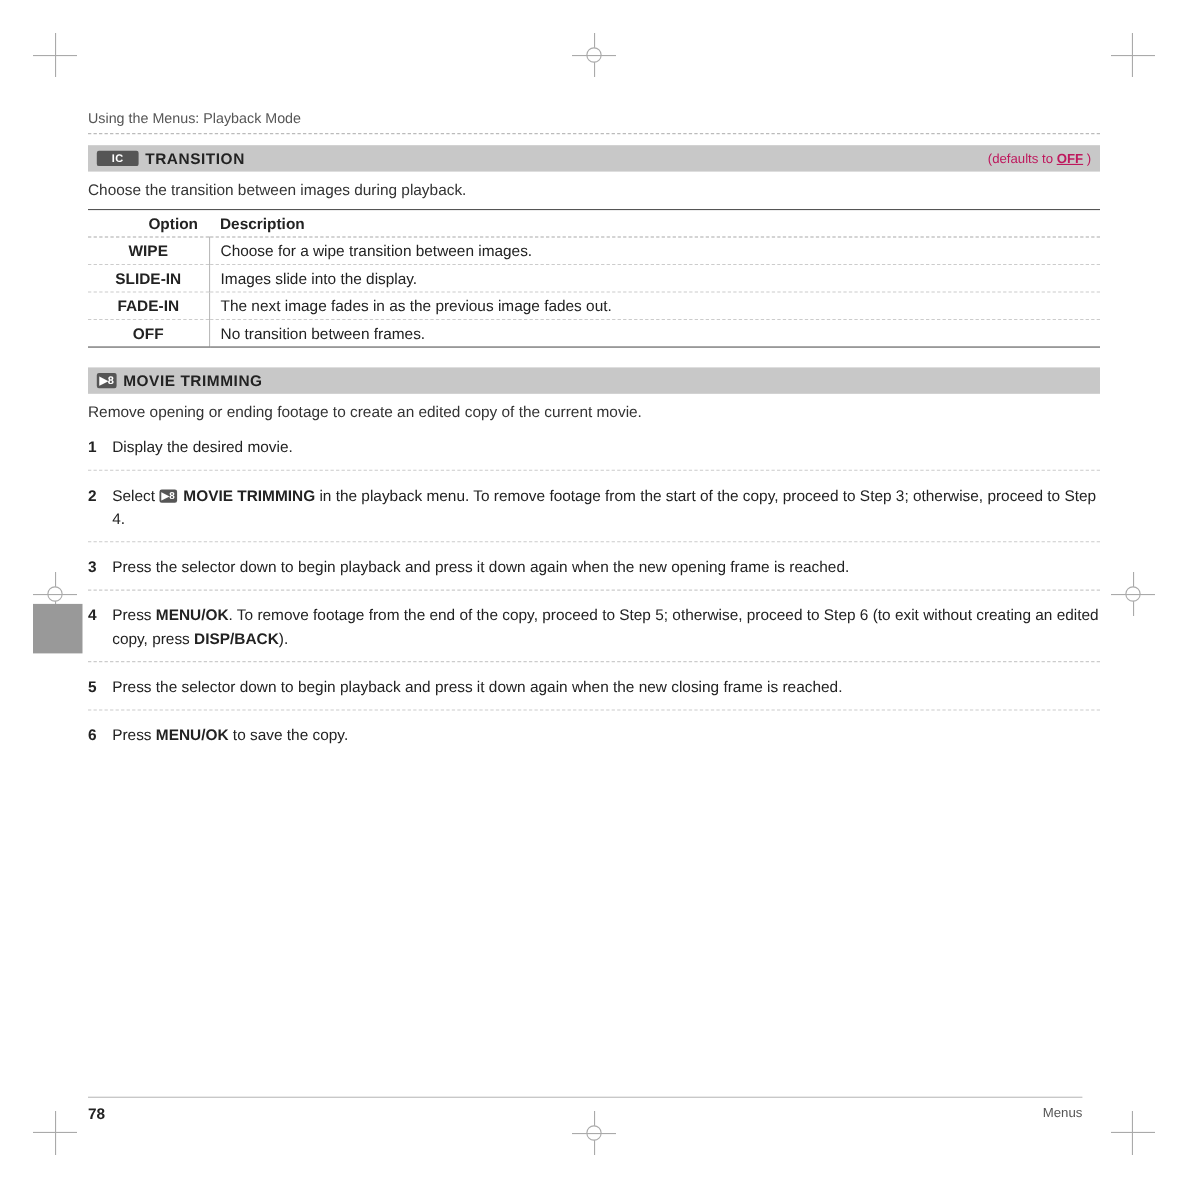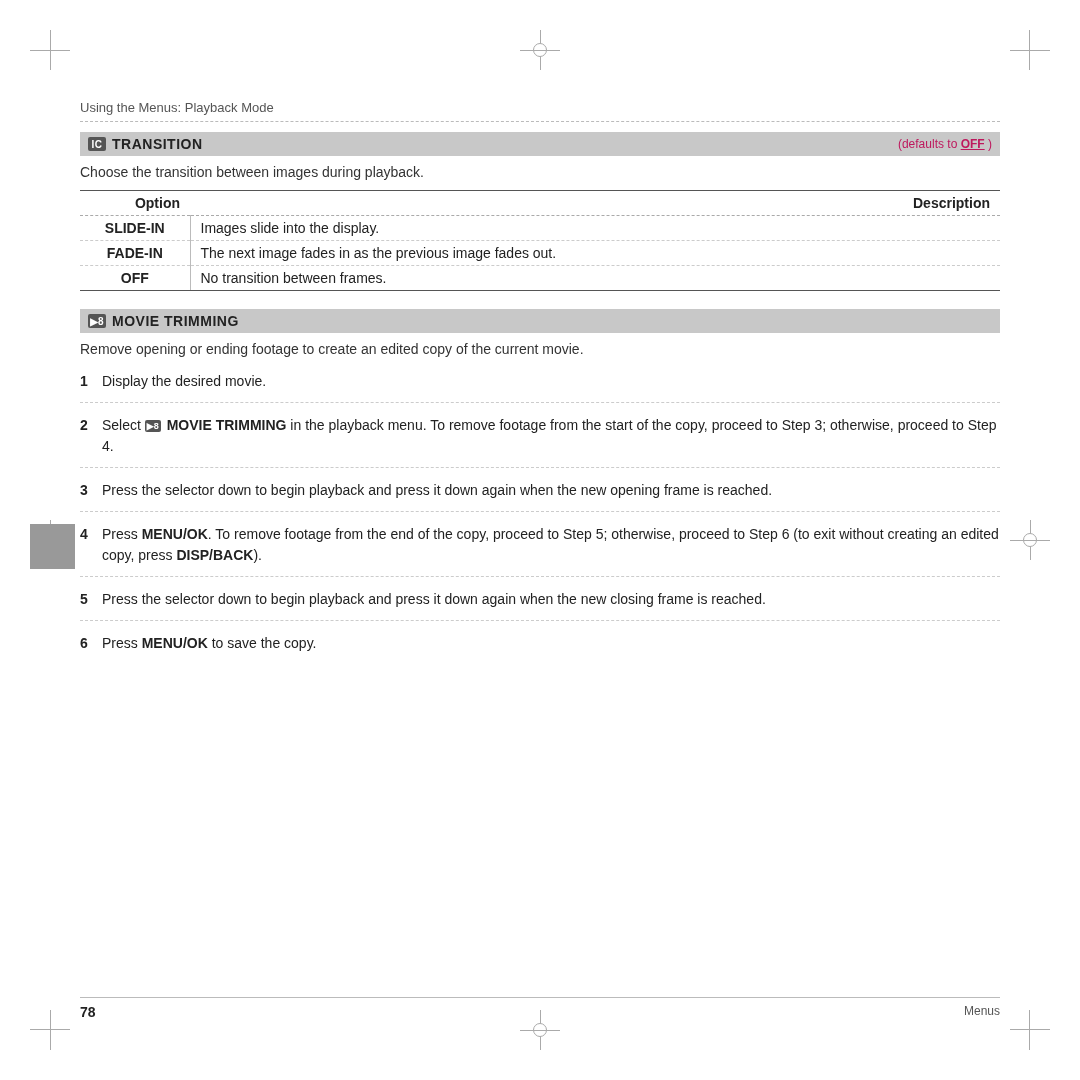--- a/index.html
+++ b/index.html
@@ -131,21 +131,21 @@
     }
 
     .section-icon {
       display: inline-flex;
       align-items: center;
       justify-content: center;
       background: #555;
       color: #fff;
       font-size: 10px;
       font-weight: bold;
-      width: 18px;
+      width: 38px;
       height: 14px;
       border-radius: 2px;
     }
 
     .section-default {
       font-size: 12px;
       color: #be185d;
     }
 
     .section-default .off-text {
@@ -166,21 +166,21 @@
       border-collapse: collapse;
       margin-bottom: 18px;
       font-size: 14px;
     }
 
     .options-table th {
       font-weight: bold;
       padding: 4px 10px;
       border-top: 1px solid #555;
       border-bottom: 1px dashed #aaa;
-      text-align: right;
+      text-align: left;
     }
 
     .options-table th.col-option {
       width: 110px;
       text-align: right;
     }
 
     .options-table td {
       padding: 4px 10px;
       border-bottom: 1px dashed #ccc;
@@ -271,21 +271,21 @@
       width: 45px;
       height: 45px;
       background: #999;
     }
 
     
     .footer {
       position: absolute;
       bottom: 60px;
       left: 80px;
-      right: 80px;
+      right: 96px;
       display: flex;
       justify-content: space-between;
       border-top: 1px solid #bbb;
       padding-top: 6px;
     }
 
     .footer-page {
       font-weight: bold;
       font-size: 14px;
     }
@@ -361,20 +361,24 @@
   <div class="intro-text">Choose the transition between images during playback.</div>
 
   <table class="options-table">
     <thead>
       <tr>
         <th class="col-option">Option</th>
         <th class="col-desc">Description</th>
       </tr>
     </thead>
     <tbody id="options-table-body">
+    <tr>
+      <td class="col-option">WIPE</td>
+      <td class="col-desc">Choose for a wipe transition between images.</td>
+    </tr>
         <tr>
       <td class="col-option">SLIDE-IN</td>
       <td class="col-desc">Images slide into the display.</td>
     </tr>
         <tr>
       <td class="col-option">FADE-IN</td>
       <td class="col-desc">The next image fades in as the previous image fades out.</td>
     </tr>
         <tr>
       <td class="col-option">OFF</td>

